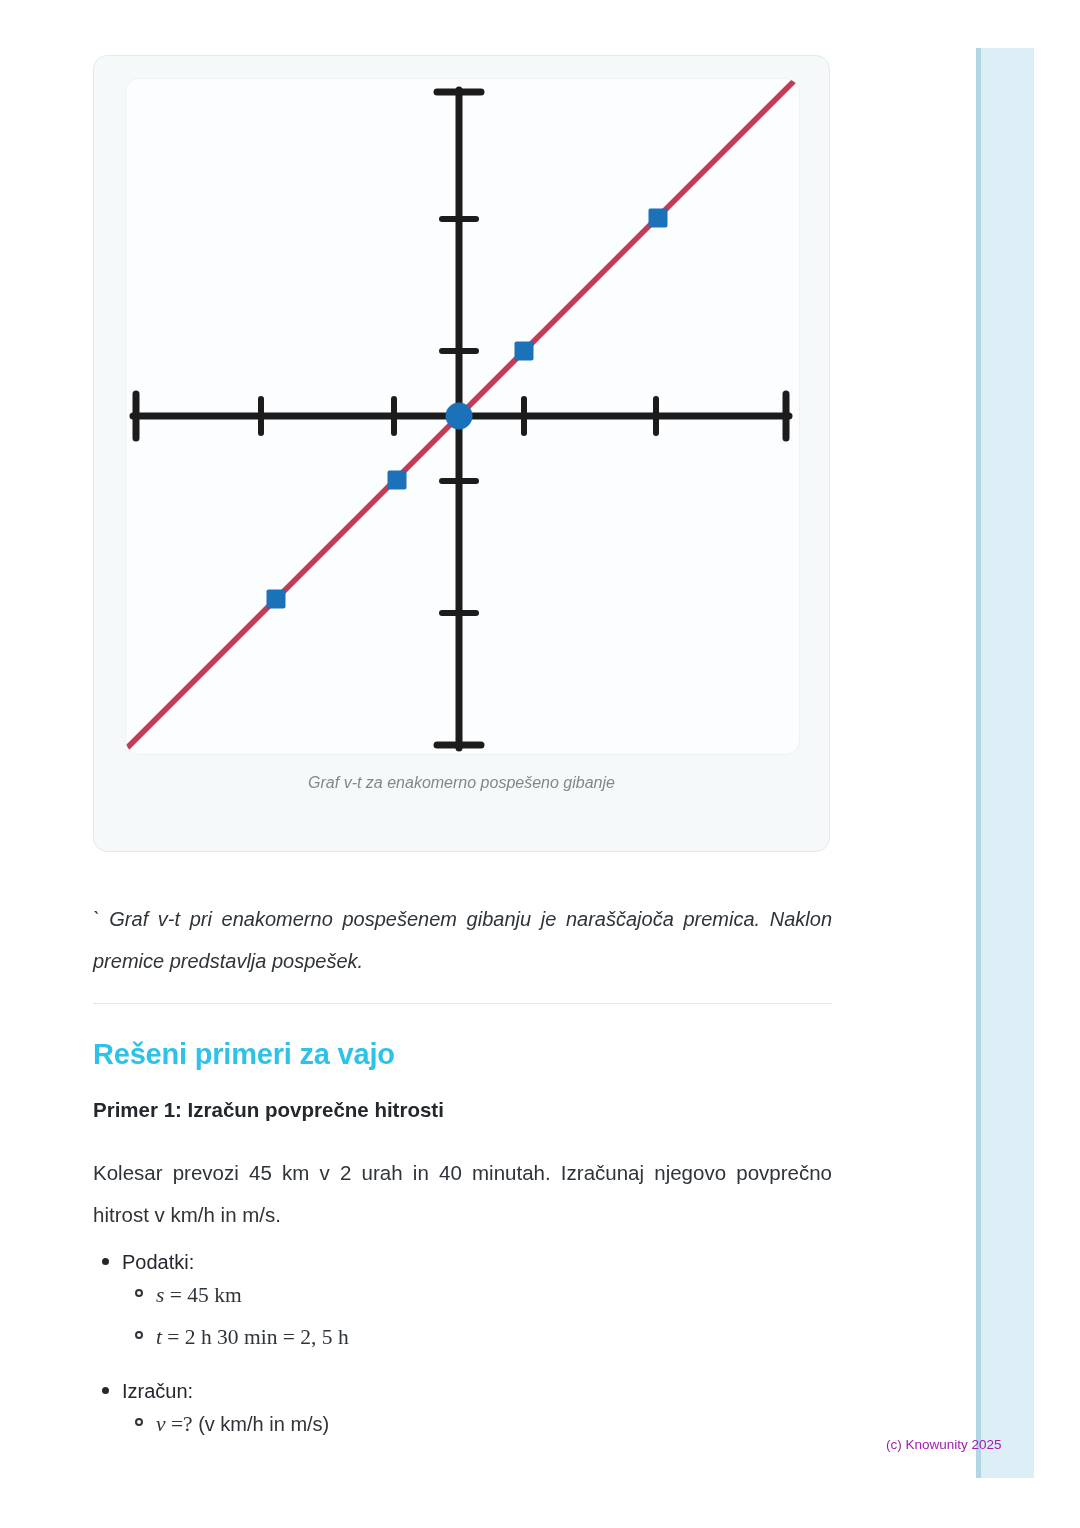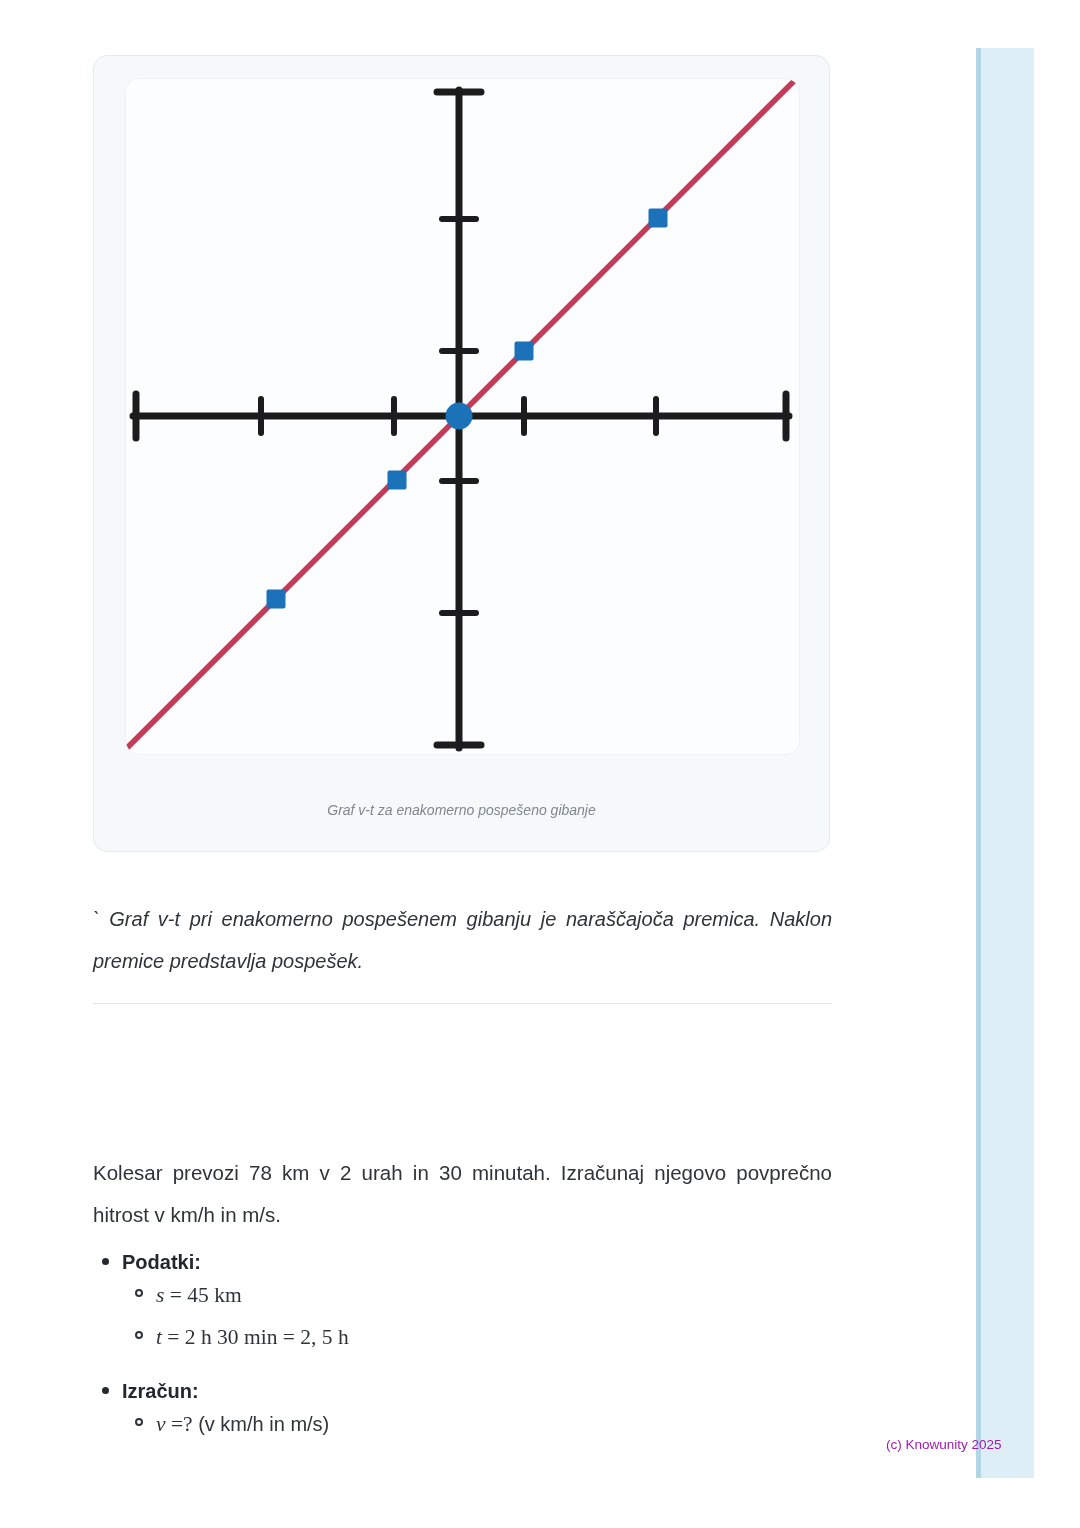--- a/index.html
+++ b/index.html
@@ -27,23 +27,22 @@
     background: #fcfdfe;
     border: 1px solid #eef2f5;
     border-radius: 14px;
     overflow: hidden;
   }
   .figure-panel svg { display: block; }
   .figure-caption {
     position: absolute; left: 0; top: 718px; width: 100%;
     text-align: center;
     font-style: italic;
-    font-size: 14px;
+    font-size: 16px;
     color: #80878e;
-    margin-top: 28px;
   }
 
   
   .note-para {
     position: absolute; left: 93px; top: 898px; width: 739px;
     font-style: italic;
     font-size: 20px; line-height: 42px;
     text-align: justify;
     color: #2e343a;
   }
@@ -68,21 +67,21 @@
 
   .problem-para {
     position: absolute; left: 93px; top: 1152px; width: 739px;
     font-size: 20.5px; line-height: 42px;
     text-align: justify;
     color: #2e343a;
   }
 
   
   .list-row { position: absolute; left: 93px; width: 739px; font-size: 20px; }
-  .lvl1 { padding-left: 29px; font-weight: 700; color: #23282e; }
+  .lvl1 { padding-left: 29px; font-weight: 400; color: #23282e; }
   .lvl1 .bullet {
     position: absolute; left: 9px; top: 7px;
     width: 7px; height: 7px; border-radius: 50%;
     background: #23282e;
   }
   .lvl2 { padding-left: 63px; font-weight: 400; }
   .lvl2 .circle {
     position: absolute; left: 42px; top: 6px;
     width: 8px; height: 8px; border-radius: 50%;
     border: 2px solid #2e343a; background: transparent;
@@ -144,23 +143,25 @@
         </g>
       </svg>
     </div>
     <div class="figure-caption">Graf v-t za enakomerno pospešeno gibanje</div>
   </div>
 
   <p class="note-para">` Graf v-t pri enakomerno pospešenem gibanju je naraščajoča premica. Naklon premice predstavlja pospešek.</p>
 
   <div class="divider"></div>
 
+  <h2 class="section-heading">Rešeni primeri za vajo</h2>
 
+  <h3 class="example-title">Primer 1: Izračun povprečne hitrosti</h3>
 
-  <p class="problem-para">Kolesar prevozi 78 km v 2 urah in 30 minutah. Izračunaj njegovo povprečno hitrost v km/h in m/s.</p>
+  <p class="problem-para">Kolesar prevozi 45 km v 2 urah in 40 minutah. Izračunaj njegovo povprečno hitrost v km/h in m/s.</p>
 
   <div class="list-row lvl1" style="top:1251px">
     <span class="bullet"></span>
     <span>Podatki:</span>
   </div>
   <div class="list-row lvl2" style="top:1283px">
     <span class="circle"></span>
     <span class="math"><span class="var">s</span><span> = 45 km</span></span>
   </div>
   <div class="list-row lvl2" style="top:1325px">

